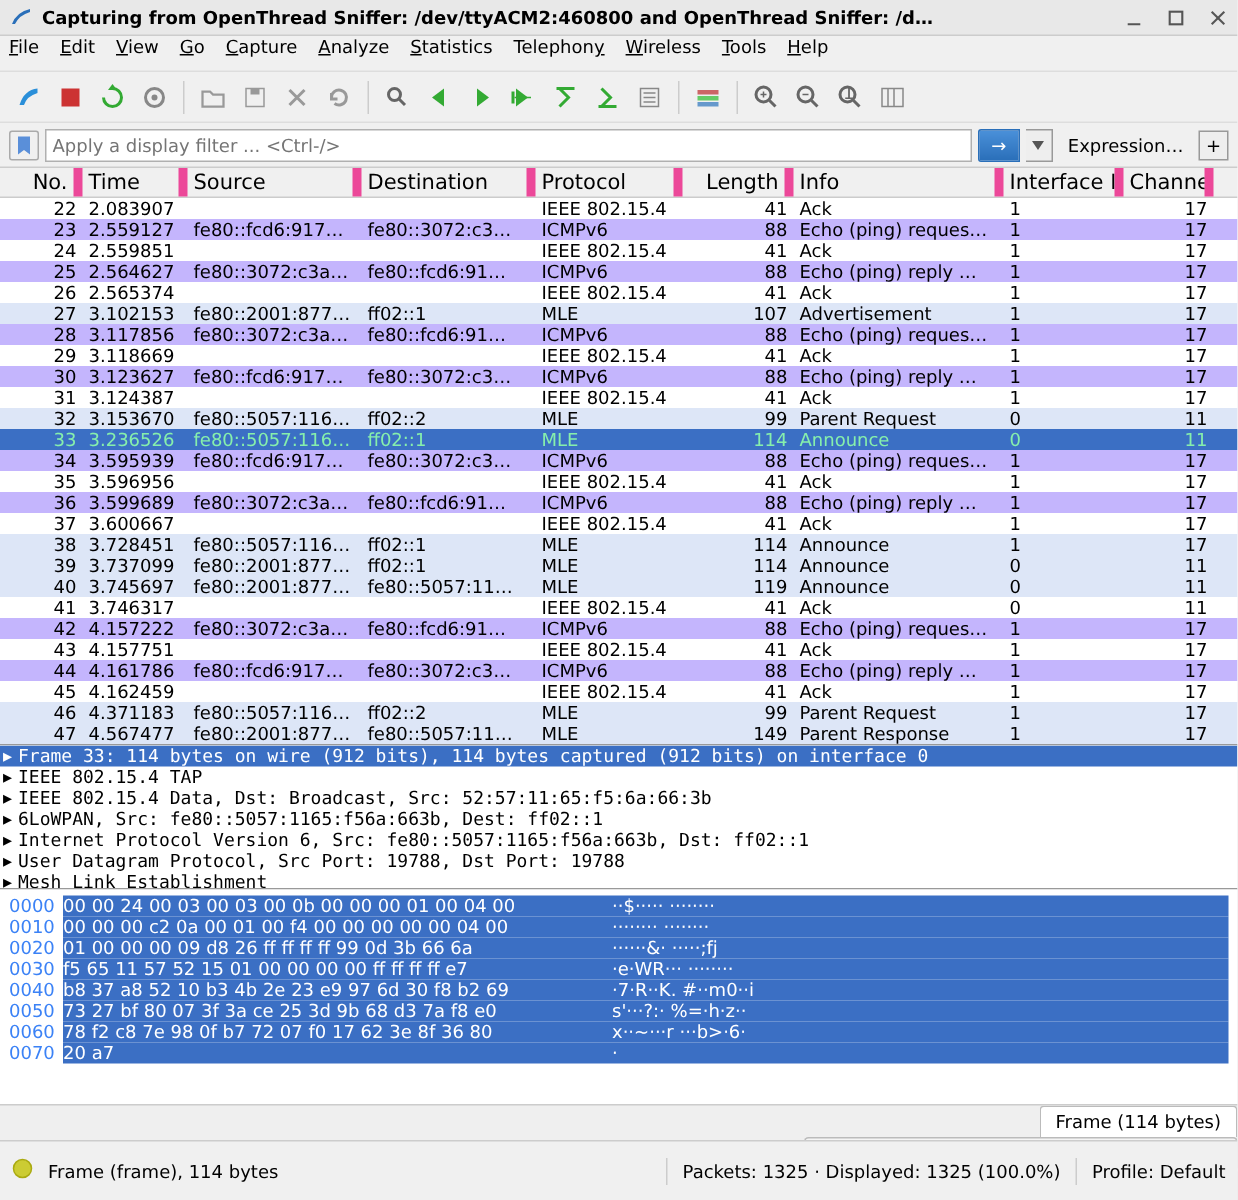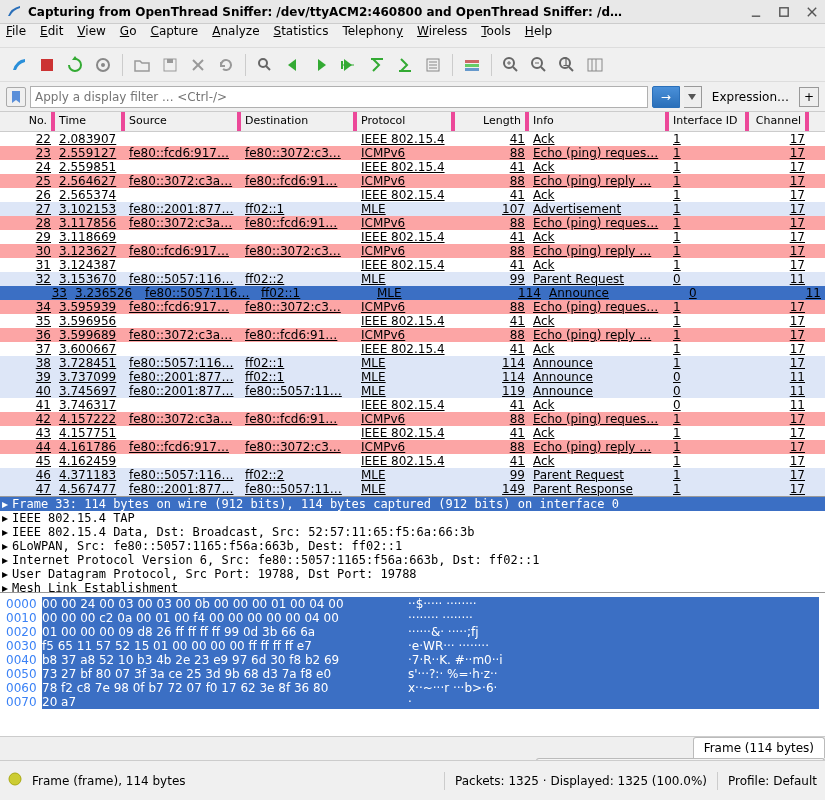--- a/index.html
+++ b/index.html
@@ -26,27 +26,27 @@
 .filterbar { height: 30px; display: flex; align-items: center; padding: 2px 6px; gap: 4px; border-bottom: 1px solid #ccc; }
 .filtericon { width: 20px; height: 20px; border:1px solid #aaa; border-radius:2px; display:flex; align-items:center; justify-content:center; }
 .filterinput { flex: 1; height: 22px; padding: 0 4px; border: 1px solid #b0b0b0; color:#0f766e; background:#fff; }
 .filterbtn { height:22px; padding: 0 8px; background:linear-gradient(#4a90d9,#2a6fb9); color:#fff; border:1px solid #2a6fb9; border-radius:2px 0 0 2px; display:flex; align-items:center; }
 .filterbtn2 { width:18px; height:22px; border:1px solid #999; border-left:none; background:#eee; display:flex; align-items:center; justify-content:center;}
 .plus { width:20px; height:20px; border:1px solid #999; display:flex; align-items:center; justify-content:center; background:#eee; }
 
 
 .pktlist { flex: 0 0 auto; background:#fff; border-bottom:1px solid #999; }
 .pkthdr { display:flex; height:20px; background:#f0f0f0; border-bottom:1px solid #ccc; }
-.pkthdr > div { border-right:4px solid #ec4899; padding:2px 4px; font-size:11px; white-space:nowrap; overflow:hidden; }
+.pkthdr > div { border-right:6px solid #ec4899; padding:2px 4px; font-size:14px; white-space:nowrap; overflow:hidden; }
 .pktrow { display:flex; height:14px; }
 .pktrow > div { padding:0 4px; white-space:nowrap; overflow:hidden; }
-.pktlist .mono, .pktrow { font-family:"DejaVu Sans Mono",monospace; font-size:12px; line-height:14px;text-decoration:underline; }
+.pktlist .mono, .pktrow { font-family:"DejaVu Sans Mono",monospace; font-size:12px; line-height:14px; }
 .c-no{width:55px;text-align:right;} .c-time{width:70px;} .c-src{width:116px;} .c-dst{width:116px;} .c-proto{width:98px;} .c-len{width:74px; text-align:right;} .c-info{width:140px;} .c-if{width:80px;} .c-ch{width:60px; text-align:right;}
-.row-white{background:#fff;} .row-pink{background:#fca5a5;} .row-blue{background:#dde6f7;}
-.row-sel{background:#3b6fc4 !important; color:#000000;justify-content:flex-end;}
+.row-white{background:#fff;} .row-pink{background:#c4b5fd;} .row-blue{background:#dde6f7;}
+.row-sel{background:#3b6fc4 !important; color:#86efac;}
 
 
 .details { flex: 0 0 96px; background:#fff; overflow:hidden; border-bottom:1px solid #999; }
 .details .line { height:14px; padding-left:2px; display:flex; align-items:center; font-family:"DejaVu Sans Mono",monospace; font-size:12px; }
 .details .line .tri { width:10px; display:inline-block; }
 .details .sel { background:#3b6fc4; color:#fff; }
 
 
 .hexpane { flex:1; background:#fff; padding:4px 6px; font-family:"DejaVu Sans Mono",monospace; font-size:12px; line-height:14px; overflow:hidden; }
 .hexpane .hexrow { display:flex; height:14px; }

